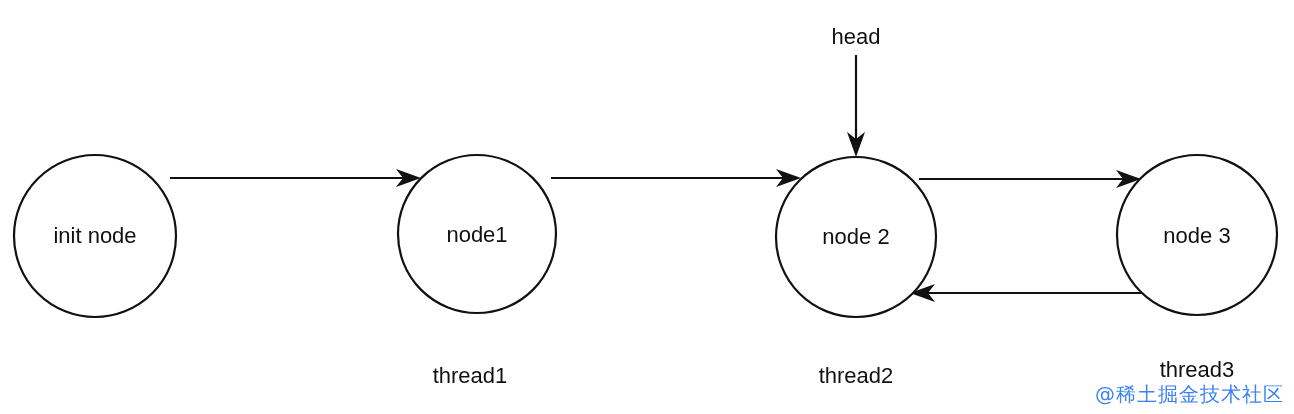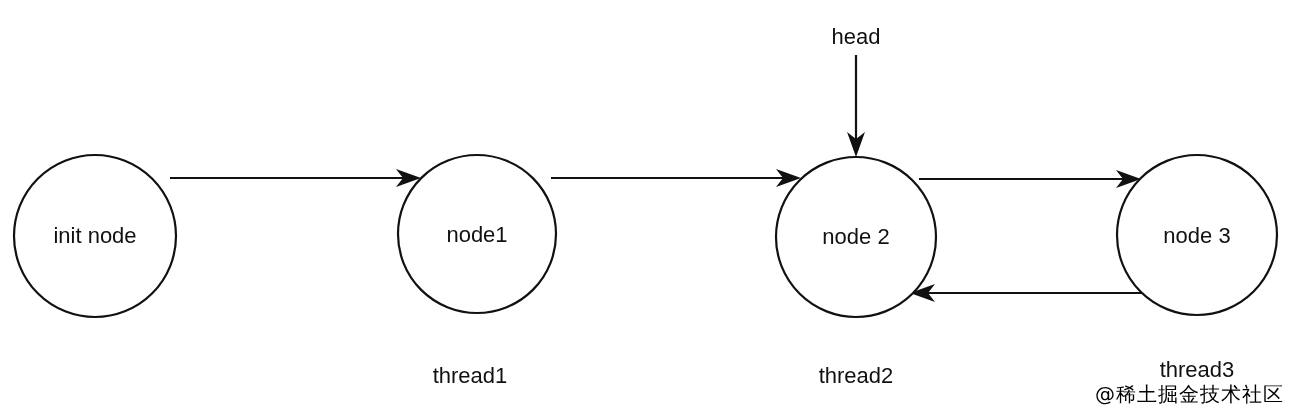--- a/index.html
+++ b/index.html
@@ -56,21 +56,21 @@
   .arrow-head {
     fill: #111111;
     stroke: none;
   }
   .watermark {
     position: absolute;
     right: 10px;
     bottom: 6px;
     font-family: "DejaVu Sans", sans-serif;
     font-size: 20px;
-    color: #000000;
+    color: #3b82f6;
     letter-spacing: 1px;
     white-space: nowrap;
     user-select: none;
   }
 </style>
 </head>
 <body>
 
 <div id="canvas">
 

